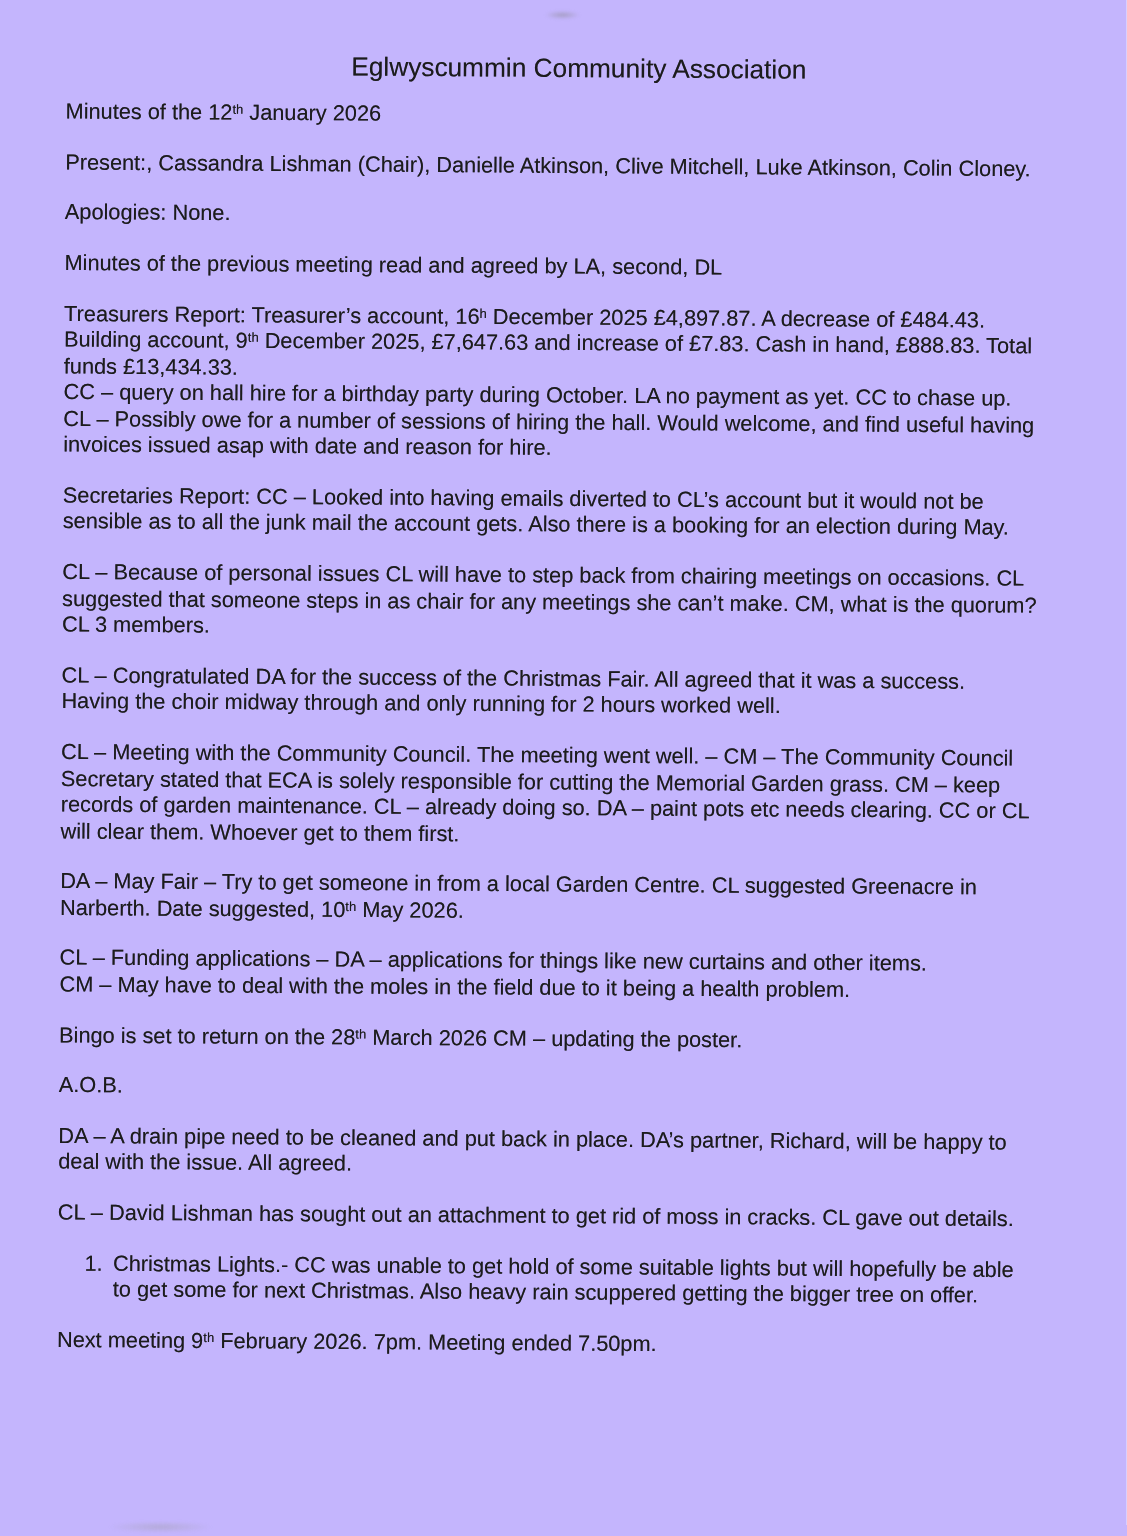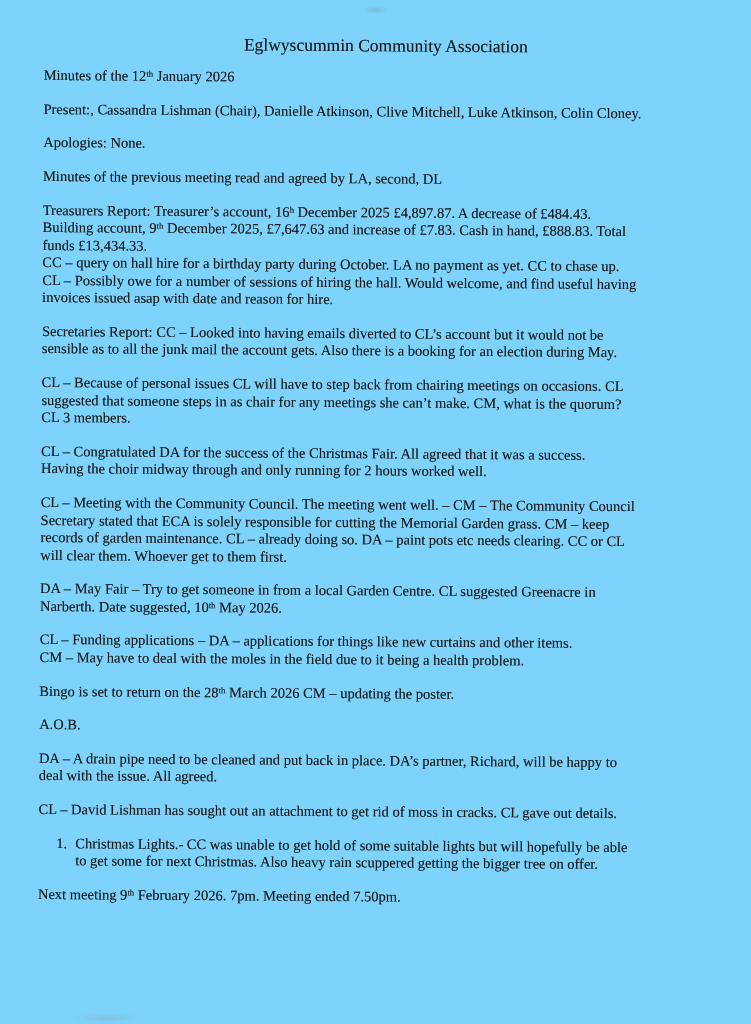--- a/index.html
+++ b/index.html
@@ -5,23 +5,22 @@
   html, body { margin: 0; padding: 0; }
   body {
     width: 751px; height: 1024px;
     background: #fdfdfc;
     overflow: hidden;
     font-family: "Liberation Sans", "DejaVu Sans", sans-serif;
   }
   .sheet {
     position: relative;
     width: 751px; height: 1024px;
-    background: #7dd3fc;
+    background: #c4b5fd;
     overflow: hidden;
-    font-family: Liberation Serif, serif;
   }
   .content {
     position: absolute;
     top: 33px; left: 44px;
     width: 672px;
     transform: rotate(0.4deg);
     transform-origin: 0 0;
     color: #1c1c1c;
     font-size: 14.5px;
     line-height: 17.5px;

